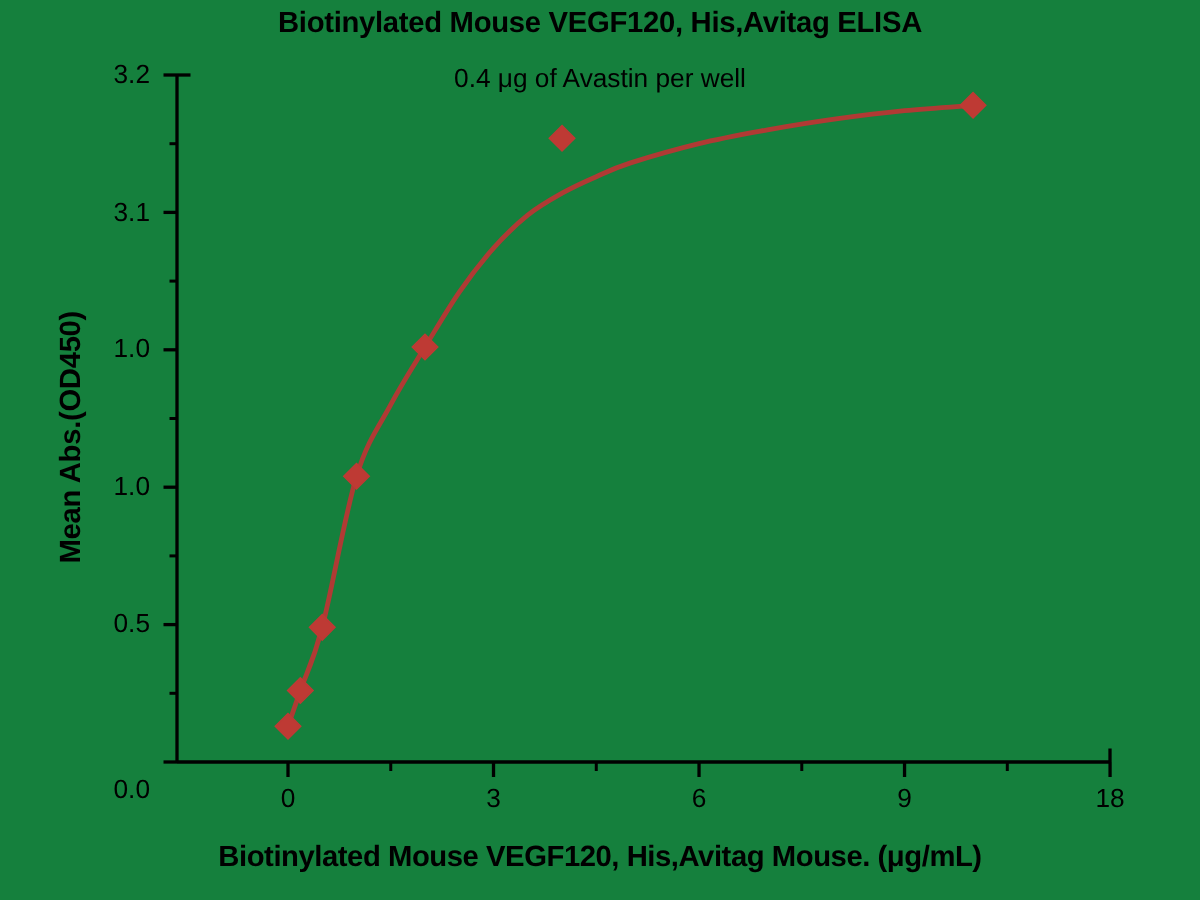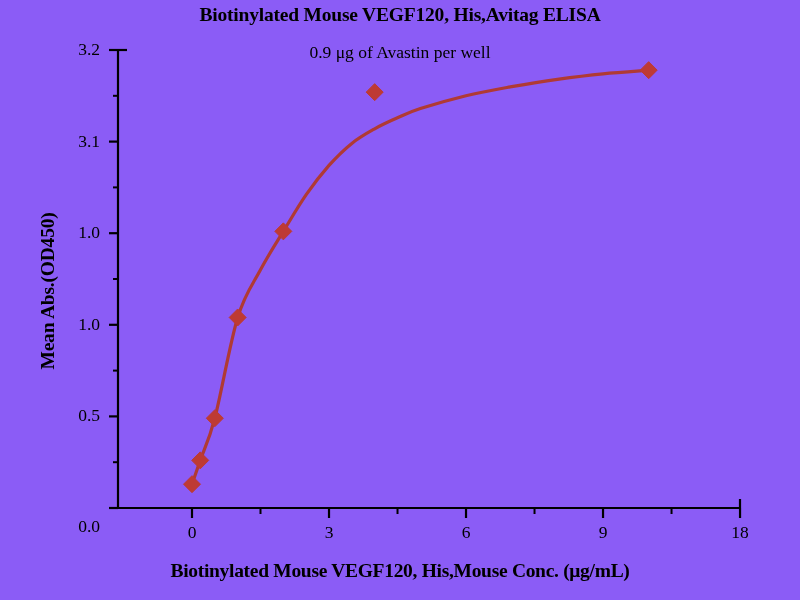--- a/index.html
+++ b/index.html
@@ -11,22 +11,21 @@
     width: 800px;
     height: 600px;
     overflow: hidden;
     font-family: "Liberation Sans", sans-serif;
     color: #000000;
   }
   #figure {
     position: relative;
     width: 800px;
     height: 600px;
-    background: #8b5cf6;
-    font-family: Liberation Serif, serif;
+    background: #15803d;
   }
   .chart-title {
     position: absolute;
     top: 4px;
     left: 0;
     width: 800px;
     text-align: center;
     font-size: 19.5px;
     font-weight: bold;
     letter-spacing: -0.2px;
@@ -89,24 +88,24 @@
     font-size: 17.5px;
     color: #000000;
   }
 </style>
 </head>
 <body>
 
 <div id="figure">
 
   <div class="chart-title">Biotinylated Mouse VEGF120, His,Avitag ELISA</div>
-  <div class="chart-subtitle">0.9 μg of Avastin per well</div>
+  <div class="chart-subtitle">0.4 μg of Avastin per well</div>
 
   <div class="yaxis-title">Mean Abs.(OD450)</div>
-  <div class="xaxis-title">Biotinylated Mouse VEGF120, His,Mouse Conc. (μg/mL)</div>
+  <div class="xaxis-title">Biotinylated Mouse VEGF120, His,Avitag Mouse. (μg/mL)</div>
 
   <svg class="plot-svg" width="800" height="600">
     <g id="axes-group">
         <line x1="118" y1="50" x2="118" y2="508" stroke="#000000" stroke-width="2.2"></line>
         <line x1="118" y1="508" x2="740" y2="508" stroke="#000000" stroke-width="2.2"></line>
         <line x1="118" y1="508" x2="109" y2="508" stroke="#000000" stroke-width="2.2"></line>
         <line x1="118" y1="416.4" x2="109" y2="416.4" stroke="#000000" stroke-width="2.2"></line>
         <line x1="118" y1="324.8" x2="109" y2="324.8" stroke="#000000" stroke-width="2.2"></line>
         <line x1="118" y1="233.20000000000005" x2="109" y2="233.20000000000005" stroke="#000000" stroke-width="2.2"></line>
         <line x1="118" y1="141.60000000000002" x2="109" y2="141.60000000000002" stroke="#000000" stroke-width="2.2"></line>

